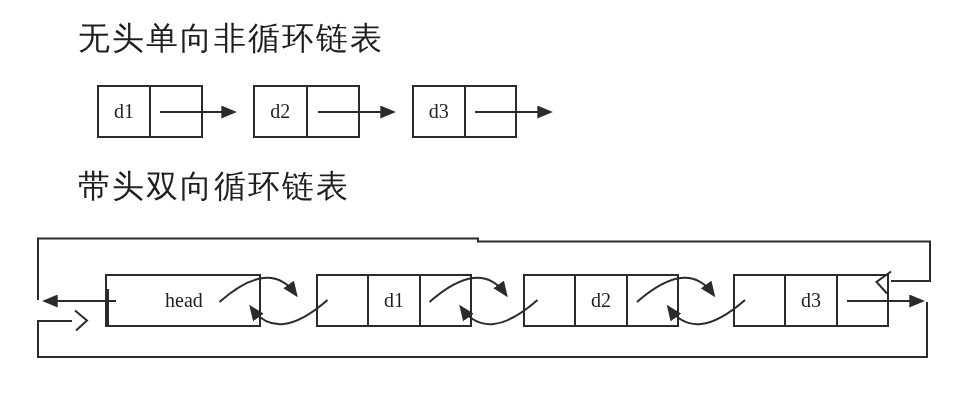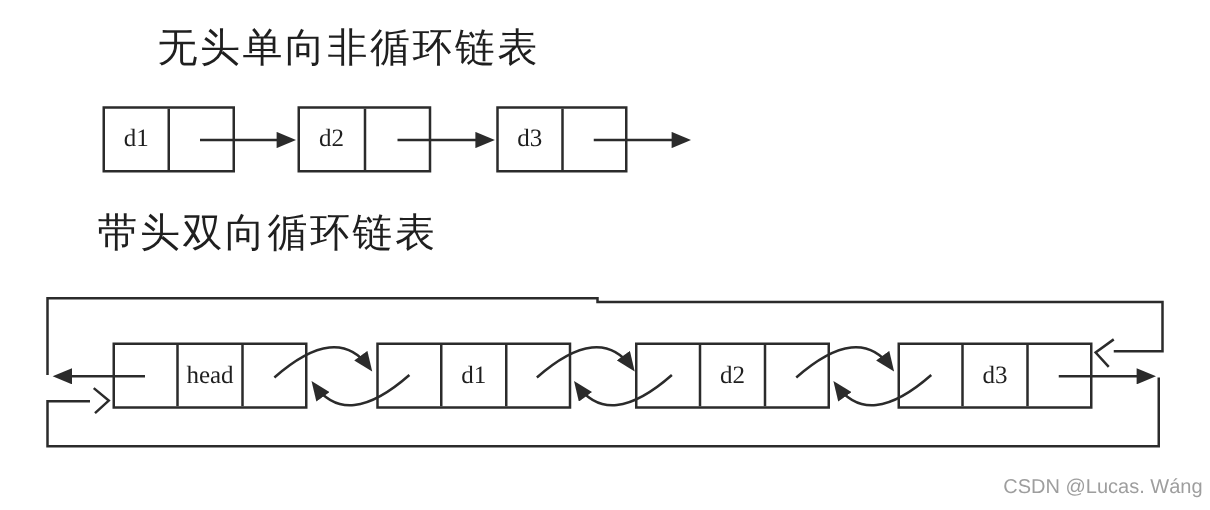--- a/index.html
+++ b/index.html
@@ -19,50 +19,51 @@
   .diagram-title{
     position:absolute;
     left:78px;
     font-size:32px;
     line-height:36px;
     letter-spacing:2px;
     color:var(--text);
     font-family:"Liberation Serif","DejaVu Serif",serif;
     white-space:nowrap;
   }
-  #title1{top:20px;margin-left:48px;}
+  #title1{top:20px;}
   #title2{top:168px;text-align:right;}
   .node{
     position:absolute;
     box-sizing:border-box;
     border:2px solid var(--line);
     display:flex;
     background:transparent;
     z-index:1;
+    margin-left:15px;
   }
   .node .cell{
     flex:1;
     box-sizing:border-box;
     border-left:2px solid var(--line);
     display:flex;align-items:center;justify-content:center;
   }
   .node .cell:first-child{border-left:none;}
   .node .label{
     font-family:"Liberation Serif","DejaVu Serif",serif;
     font-size:20px;
     color:var(--text);
   }
   
   .s-node{top:85px;height:53px;}
   #s1{left:82px;width:106px;}
   #s2{left:238px;width:107px;}
   #s3{left:397px;width:105px;}
   
   .d-node{top:274px;height:53px;width:156px;}
-  #d-head{left:90px;}
+  #d-head{left:90px;flex-direction:column;}
   #d-1{left:301px;}
   #d-2{left:508px;}
   #d-3{left:718px;}
   svg.overlay{
     position:absolute;left:0;top:0;
     pointer-events:none;
     z-index:5;
   }
   .watermark{
     position:absolute;
@@ -163,14 +164,13 @@
         <path d="M429.5,302 Q479.5,258 505.5,294" marker-end="url(#ah)"></path>
         <path d="M537.5,300 Q487.5,344 461.5,308" marker-end="url(#ah)"></path>
       </g>
       <g>
         <path d="M637,302 Q687,258 713,294" marker-end="url(#ah)"></path>
         <path d="M745,300 Q695,344 669,308" marker-end="url(#ah)"></path>
       </g>
     </g>
   </svg>
 
-  <div class="watermark">CSDN @Lucas. Wáng</div>
 </div>
 
 </body></html>

